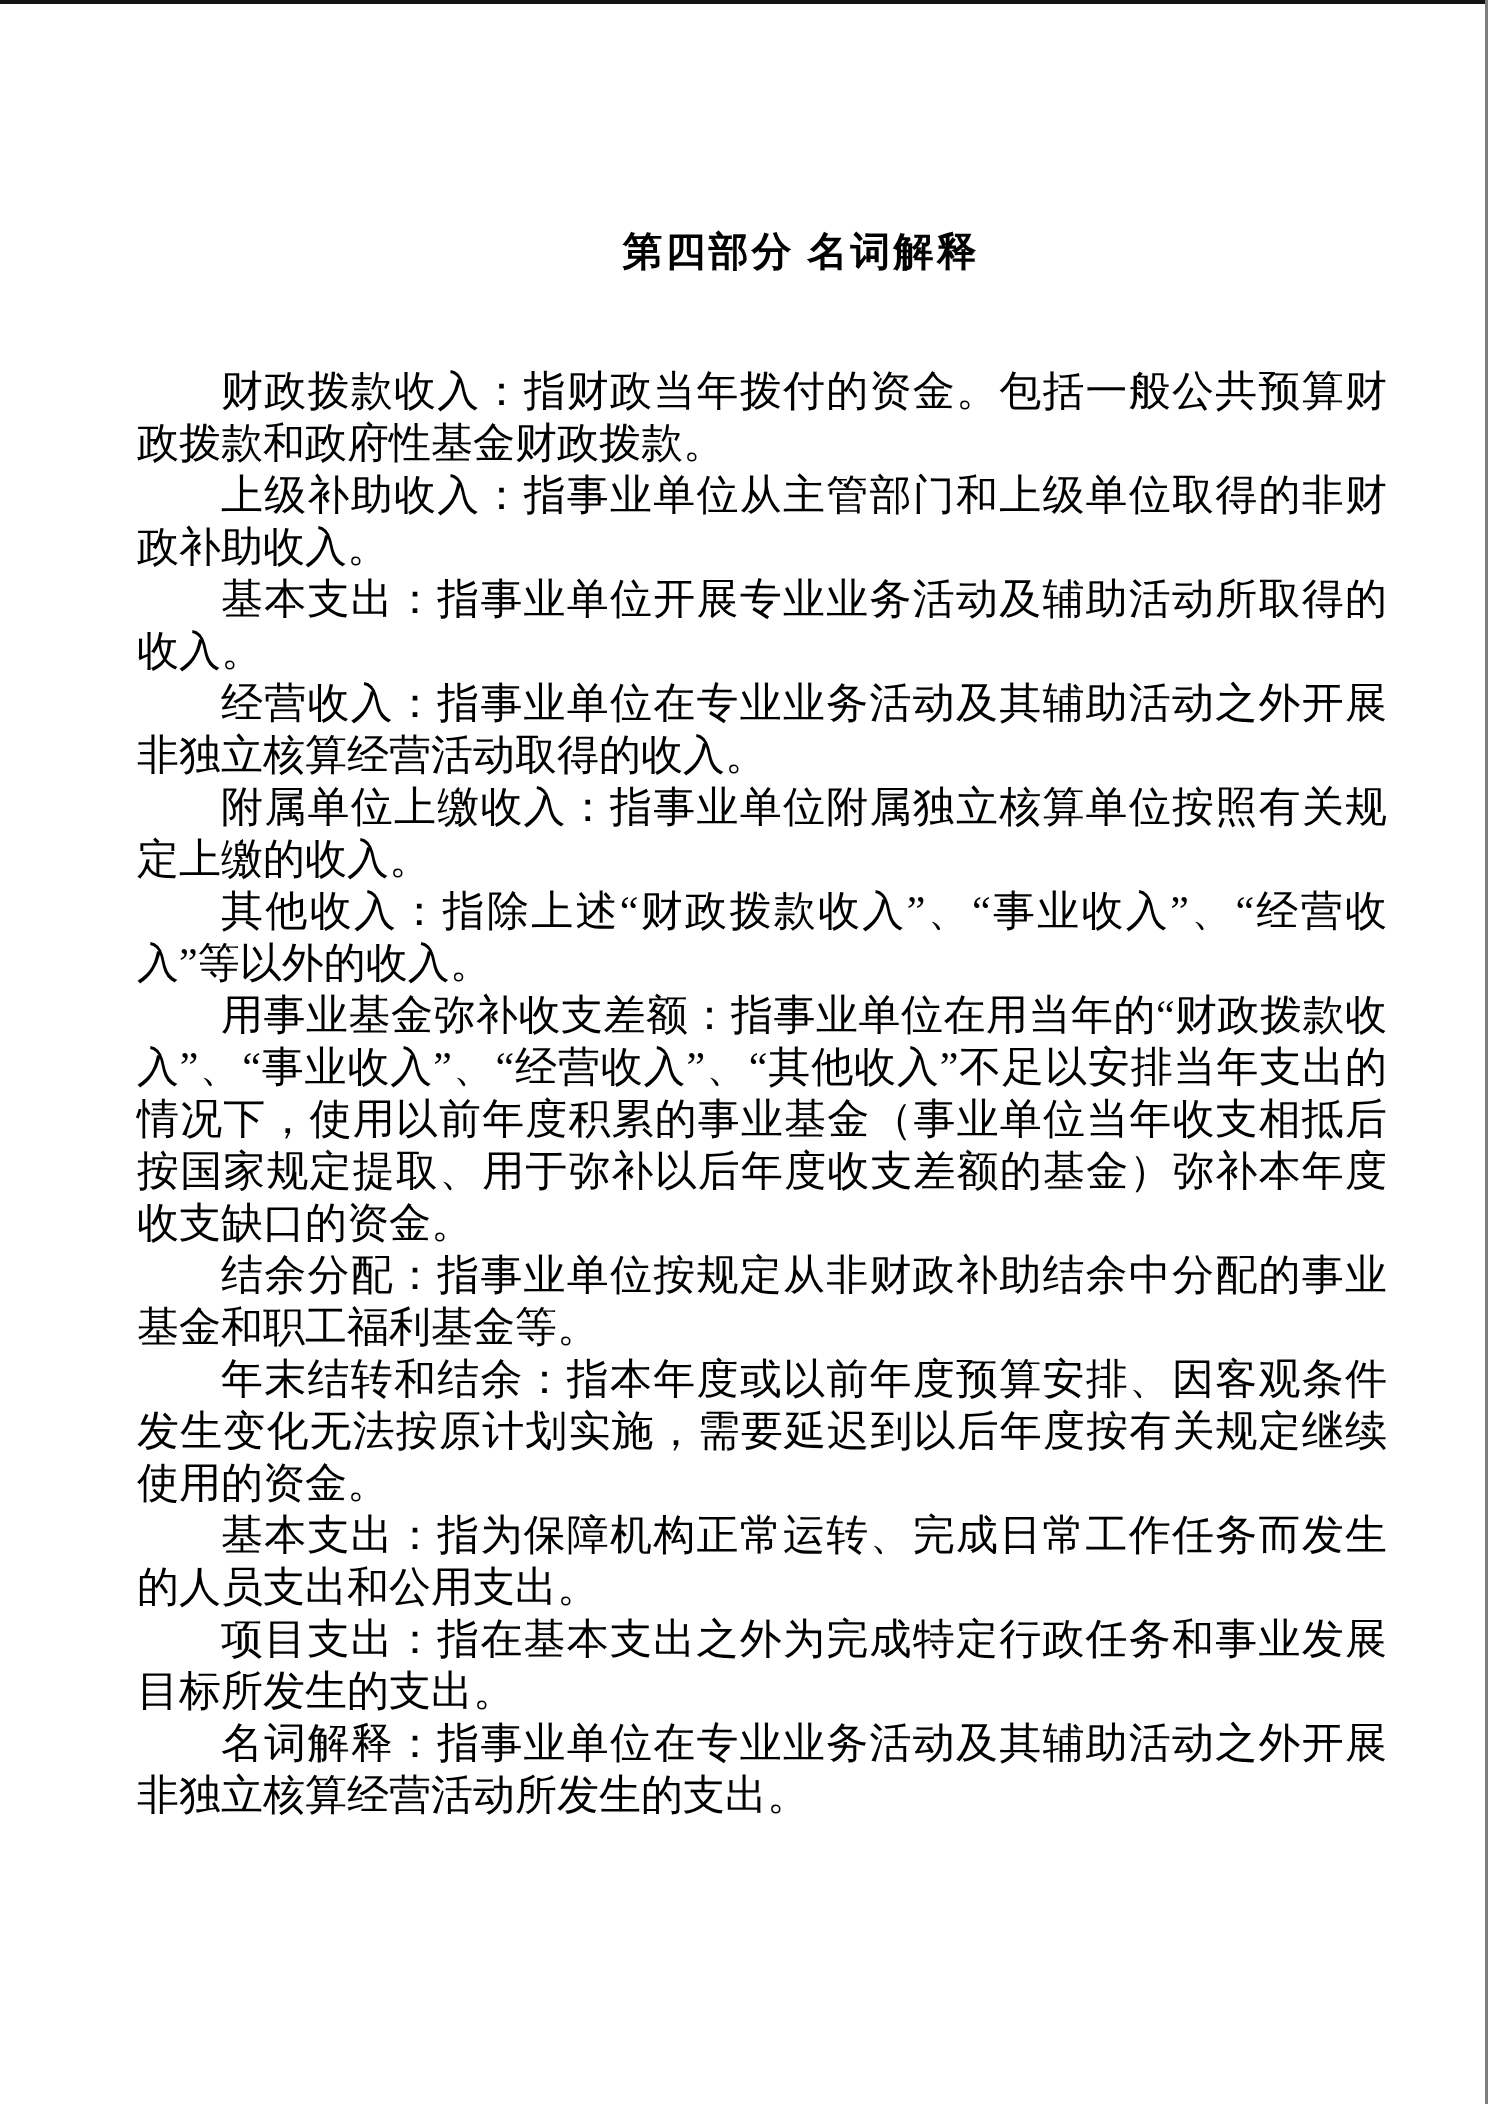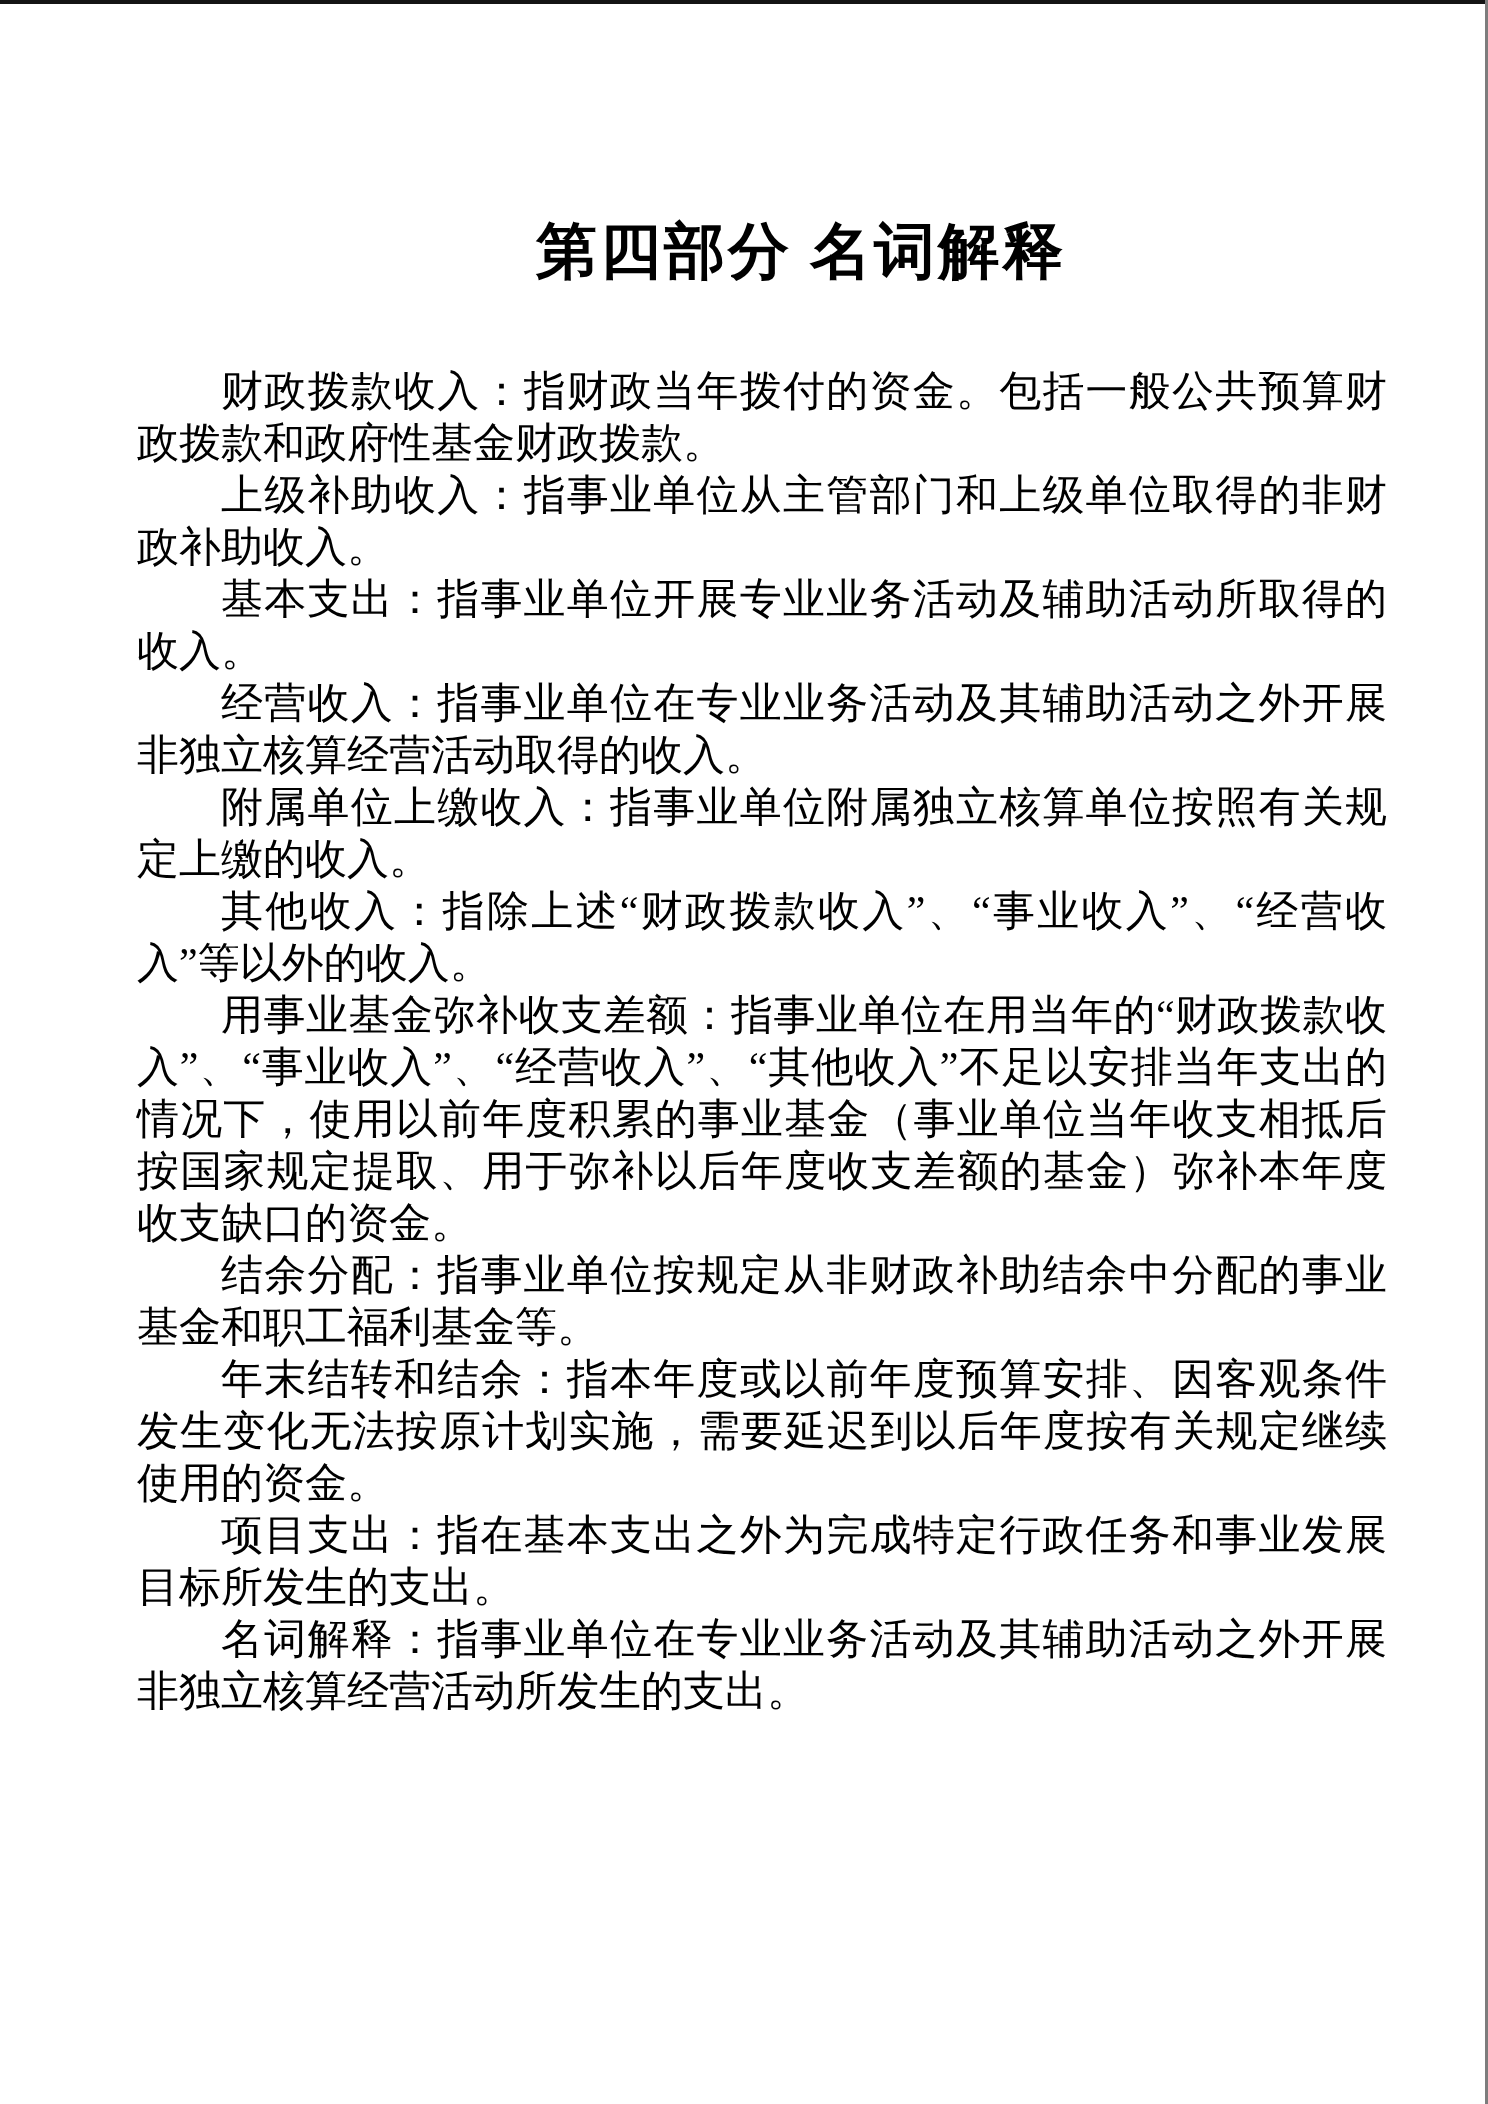--- a/index.html
+++ b/index.html
@@ -27,21 +27,21 @@
   .right-edge {
     position: absolute;
     top: 0; right: 0;
     width: 3px; height: 100%;
     background: var(--right_edge);
   }
   h1.page-title {
     margin: 0;
     padding: 220px 0 0 114px;
     text-align: center;
-    font-size: 61px;
+    font-size: 40px;
     line-height: 64px;
     font-weight: bold;
     letter-spacing: 3px;
     white-space: pre;
   }
   .terms-list {
     margin: 81px 0 0 137px;
     width: 1250px;
     font-size: 42px;
     line-height: 52px;
@@ -80,17 +80,18 @@
 
   <p class="term-paragraph"><b class="term-label">其他收入：</b><span class="term-definition">指除上述“财政拨款收入”、“事业收入”、“经营收入”等以外的收入。</span></p>
 
   <p class="term-paragraph"><b class="term-label">用事业基金弥补收支差额：</b><span class="term-definition">指事业单位在用当年的“财政拨款收入”、“事业收入”、“经营收入”、“其他收入”不足以安排当年支出的情况下，使用以前年度积累的事业基金（事业单位当年收支相抵后按国家规定提取、用于弥补以后年度收支差额的基金）弥补本年度收支缺口的资金。</span></p>
 
 
   <p class="term-paragraph"><b class="term-label">结余分配：</b><span class="term-definition">指事业单位按规定从非财政补助结余中分配的事业基金和职工福利基金等。</span></p>
 
   <p class="term-paragraph"><b class="term-label">年末结转和结余：</b><span class="term-definition">指本年度或以前年度预算安排、因客观条件发生变化无法按原计划实施，需要延迟到以后年度按有关规定继续使用的资金。</span></p>
 
+  <p class="term-paragraph"><b class="term-label">基本支出：</b><span class="term-definition">指为保障机构正常运转、完成日常工作任务而发生的人员支出和公用支出。</span></p>
 
   <p class="term-paragraph"><b class="term-label">项目支出：</b><span class="term-definition">指在基本支出之外为完成特定行政任务和事业发展目标所发生的支出。</span></p>
 
   <p class="term-paragraph"><b class="term-label">名词解释：</b><span class="term-definition">指事业单位在专业业务活动及其辅助活动之外开展非独立核算经营活动所发生的支出。</span></p>
 </div>
 
 </body></html>

